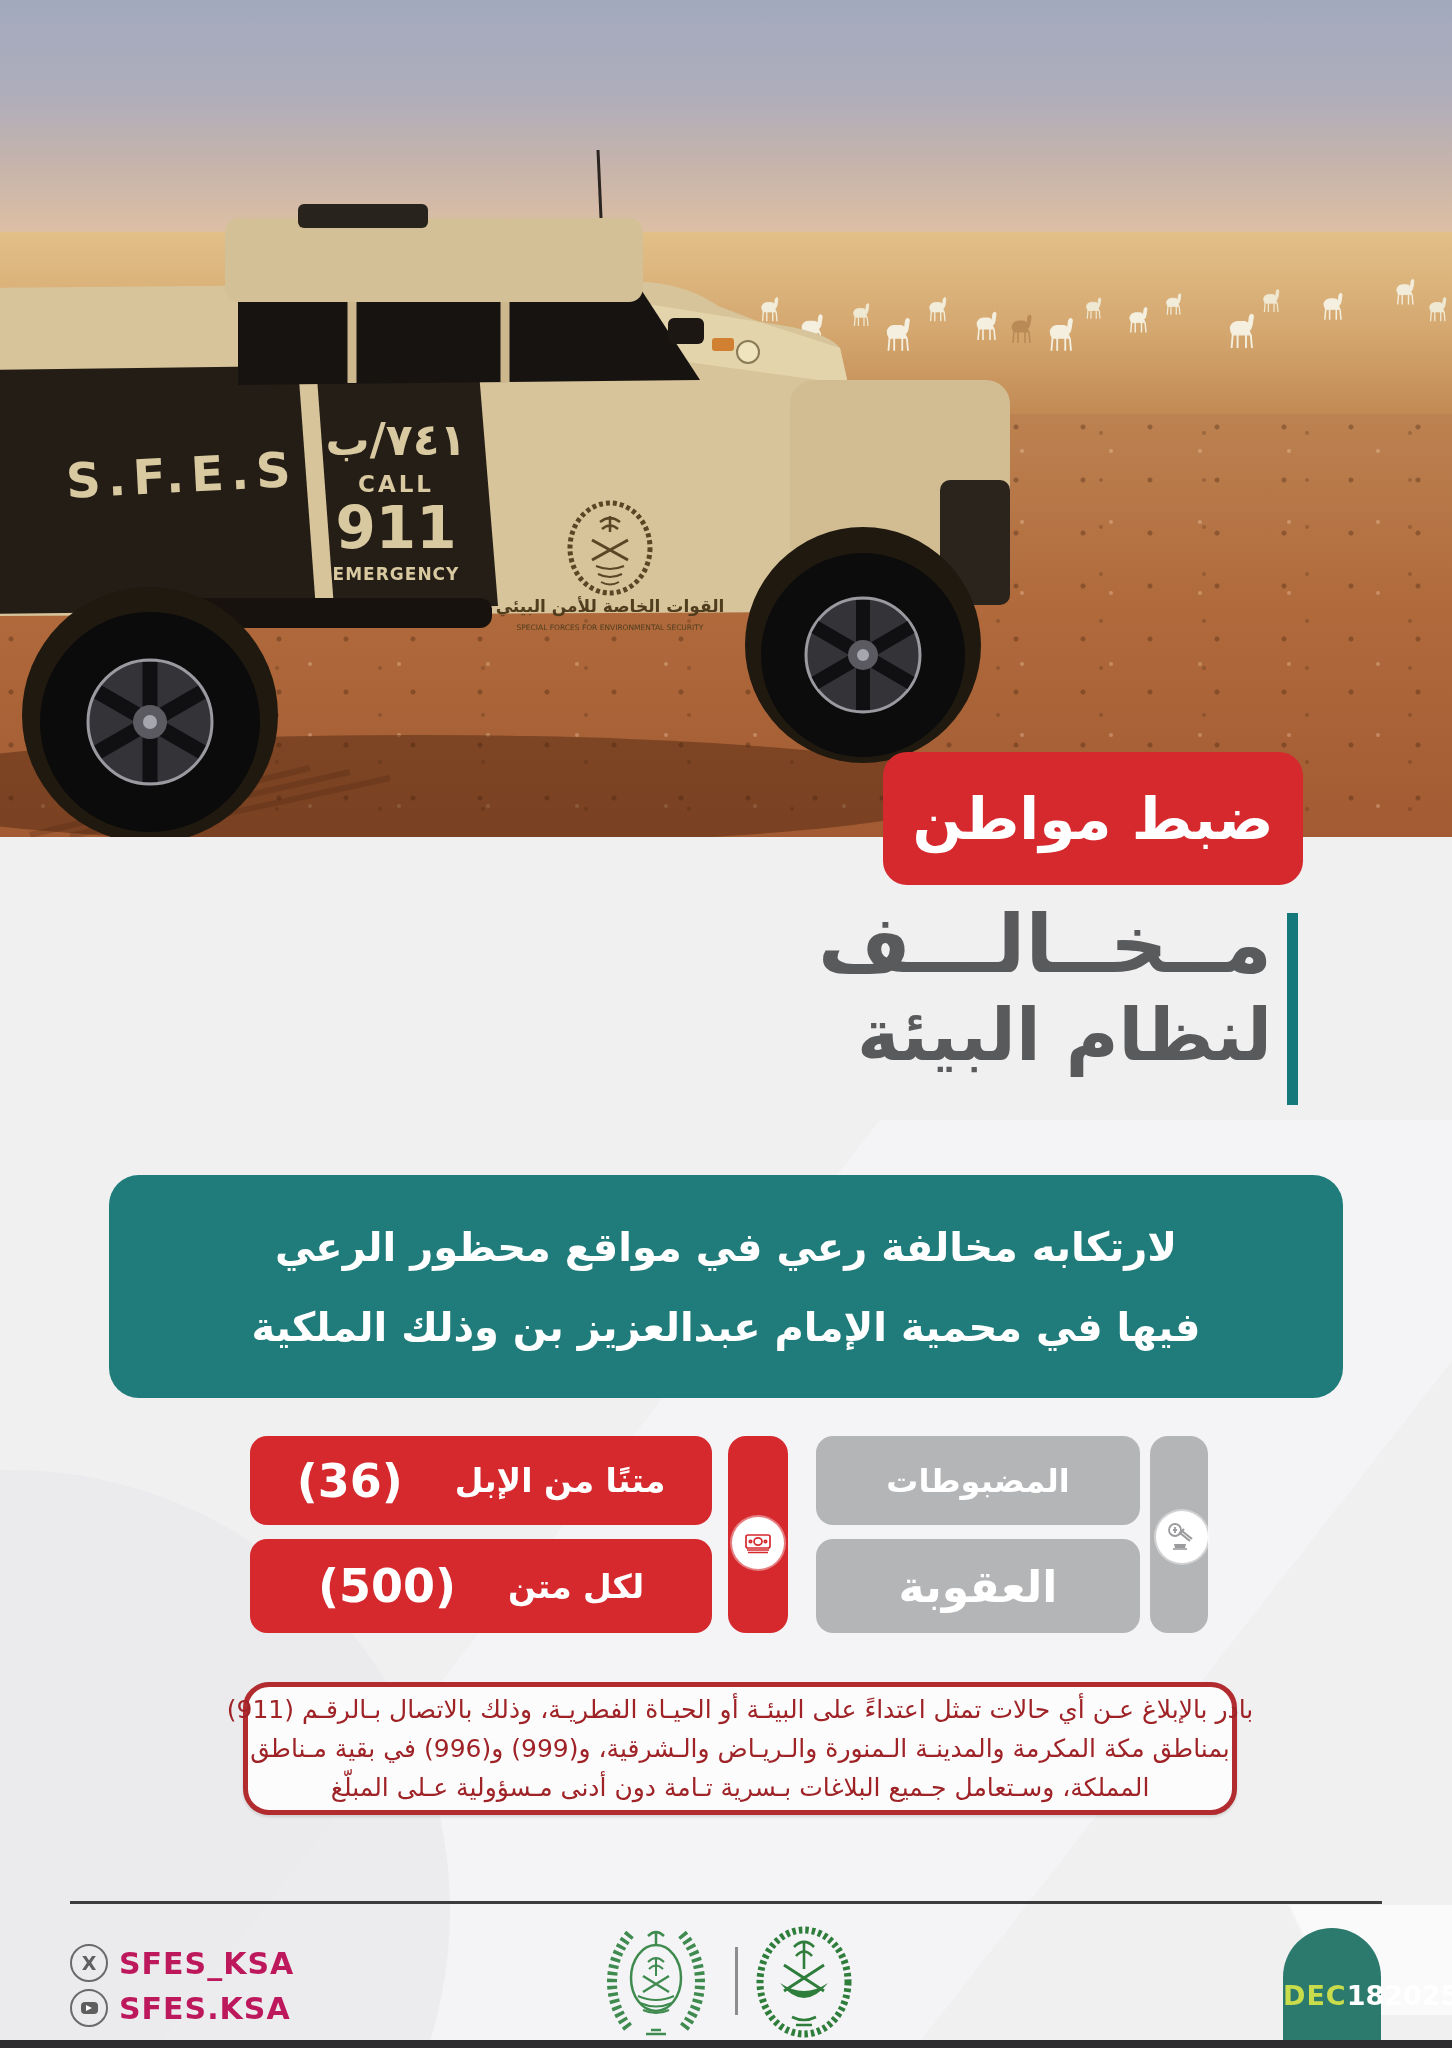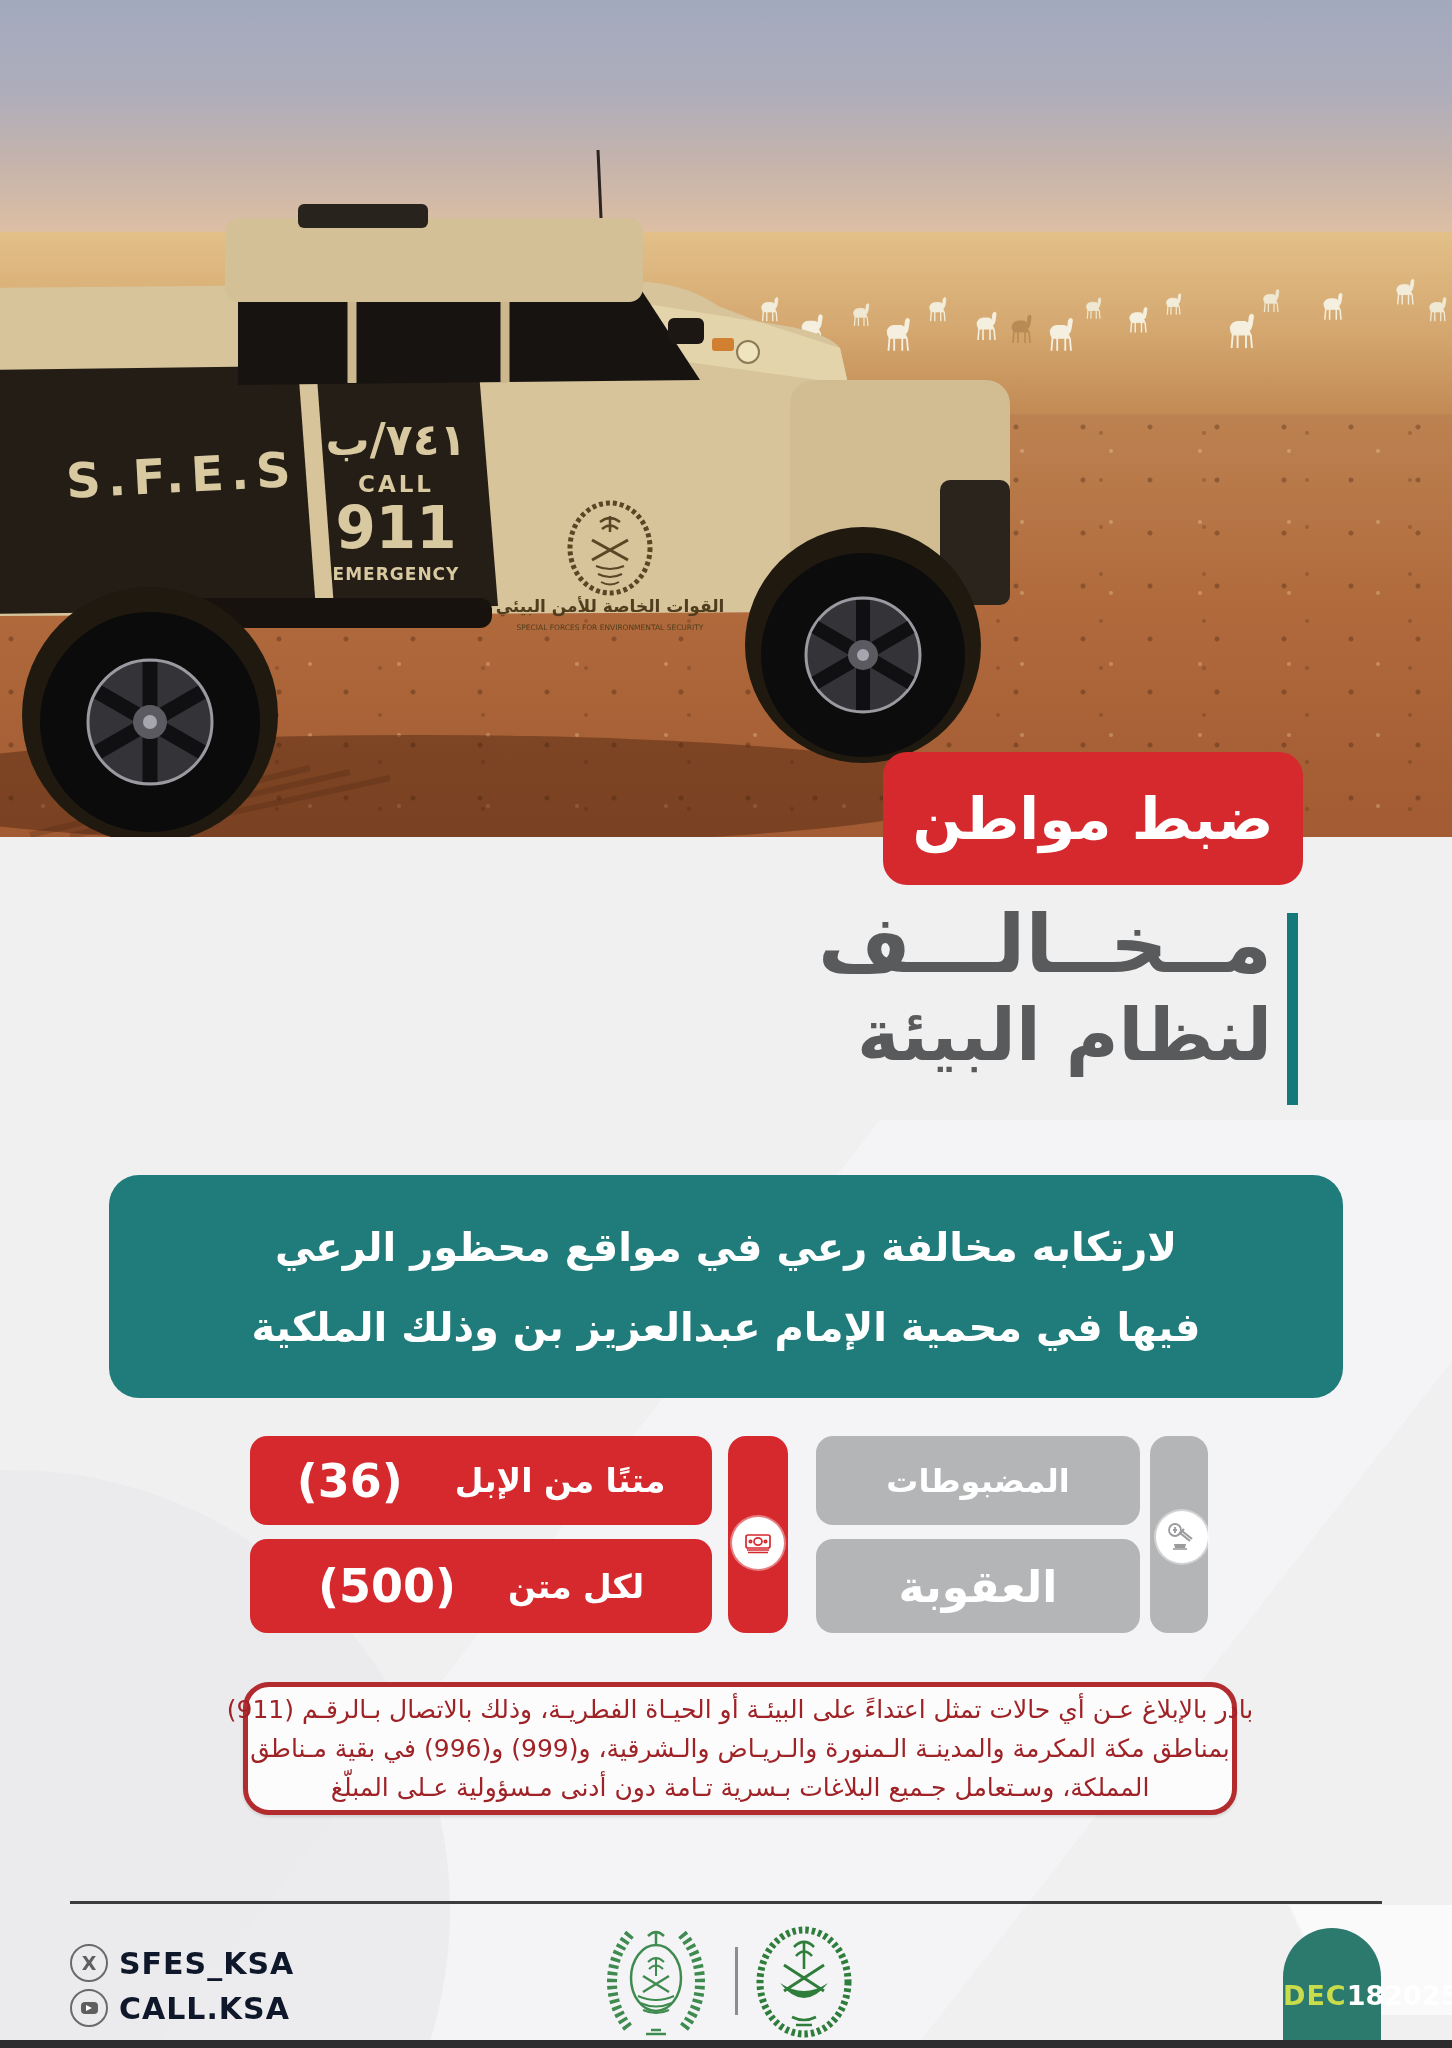--- a/index.html
+++ b/index.html
@@ -63,21 +63,21 @@
               white-space:nowrap;box-shadow:0 2px 3px rgba(0,0,0,.12);}
 
   
   .f-line{left:70px;top:1901px;width:1312px;height:3px;background:#3c3c3e;}
   .social{left:70px;top:1944px;display:flex;flex-direction:column;gap:7px;}
   .s-row{display:flex;align-items:center;gap:11px;direction:ltr;}
   .s-ic{width:34px;height:34px;border:2.5px solid #6a6a6a;border-radius:50%;display:flex;
         align-items:center;justify-content:center;color:#5f5f5f;font-weight:bold;font-size:19px;}
   .yt-body{width:17px;height:12px;background:#5f5f5f;border-radius:4px;display:flex;align-items:center;justify-content:center;}
   .yt-tri{width:0;height:0;border-left:6px solid #fff;border-top:3.5px solid transparent;border-bottom:3.5px solid transparent;}
-  .handle{font-size:30px;font-weight:bold;color:#0f172a;letter-spacing:1px;}
+  .handle{font-size:30px;font-weight:bold;color:#be185d;letter-spacing:1px;}
   .vdiv{left:735px;top:1947px;width:3px;height:68px;background:#8d8d8d;}
   .badge{left:1283px;top:1928px;width:98px;height:120px;background:#2c7a6d;border-radius:49px 49px 0 0;
          display:flex;flex-direction:row;align-items:center;justify-content:flex-start;padding-top:16px;
          box-sizing:border-box;line-height:32px;}
   .badge .m{color:#c9dc4b;font-size:27px;font-weight:bold;letter-spacing:1px;}
   .badge .d,.badge .y{color:#fff;font-size:27px;font-weight:bold;}
   .bottom-bar{left:0;top:2040px;width:1452px;height:8px;background:#2c2c2e;}
 
   
   .deco-diag{left:880px;top:1120px;width:760px;height:980px;background:#f6f6f8;transform:skewX(-38deg);
@@ -253,21 +253,21 @@
     <div class="s-row">
       <span class="s-ic">X</span>
       <span class="handle">SFES_KSA</span>
     </div>
     <div class="s-row">
       <span class="s-ic">
         <span class="yt-body">
             <span class="yt-tri"></span>
           </span>
       </span>
-      <span class="handle">CALL.KSA</span>
+      <span class="handle">SFES.KSA</span>
     </div>
   </div>
 
   <svg class="layer" style="left:596px;top:1922px" width="120" height="118" viewBox="0 0 120 118">
     <g stroke="#3f8b4f" fill="none">
       <path d="M34,12 C10,40 10,80 34,108" stroke-width="10" stroke-dasharray="3.5 3.5"></path>
       <path d="M86,12 C110,40 110,80 86,108" stroke-width="10" stroke-dasharray="3.5 3.5"></path>
       <ellipse cx="60" cy="56" rx="25" ry="33" stroke-width="2.5"></ellipse>
       <path d="M60,10 L60,22 M52,14 Q60,6 68,14" stroke-width="2.5"></path>
       <path d="M60,36 L60,54 M52,40 Q60,32 68,40 M53,47 Q60,40 67,47" stroke-width="2"></path>

